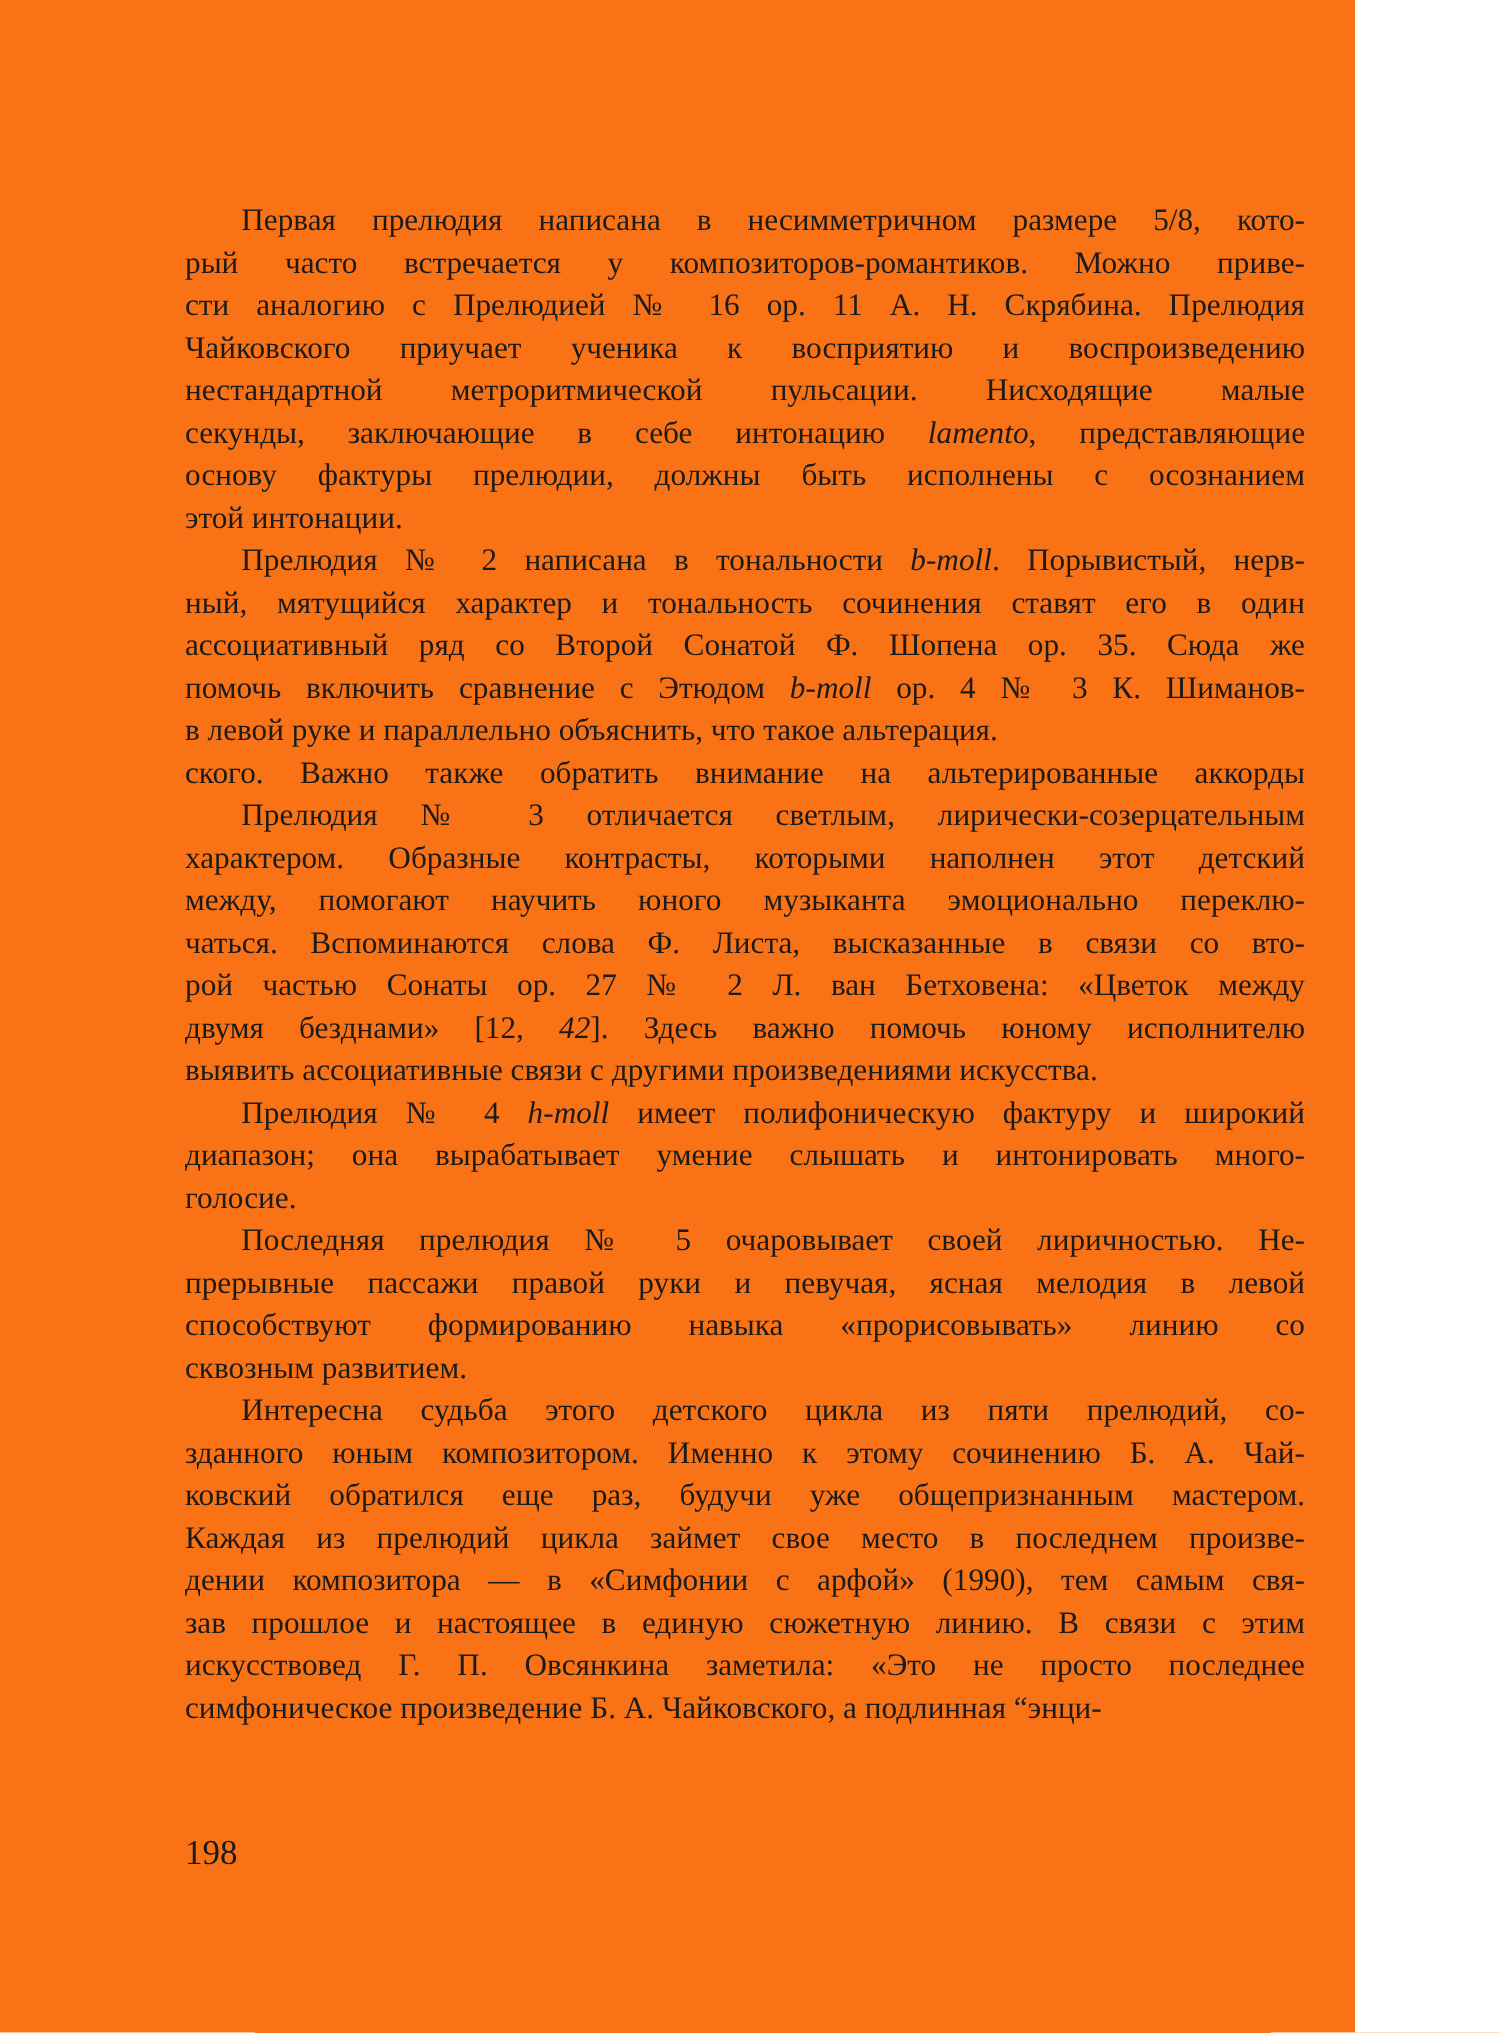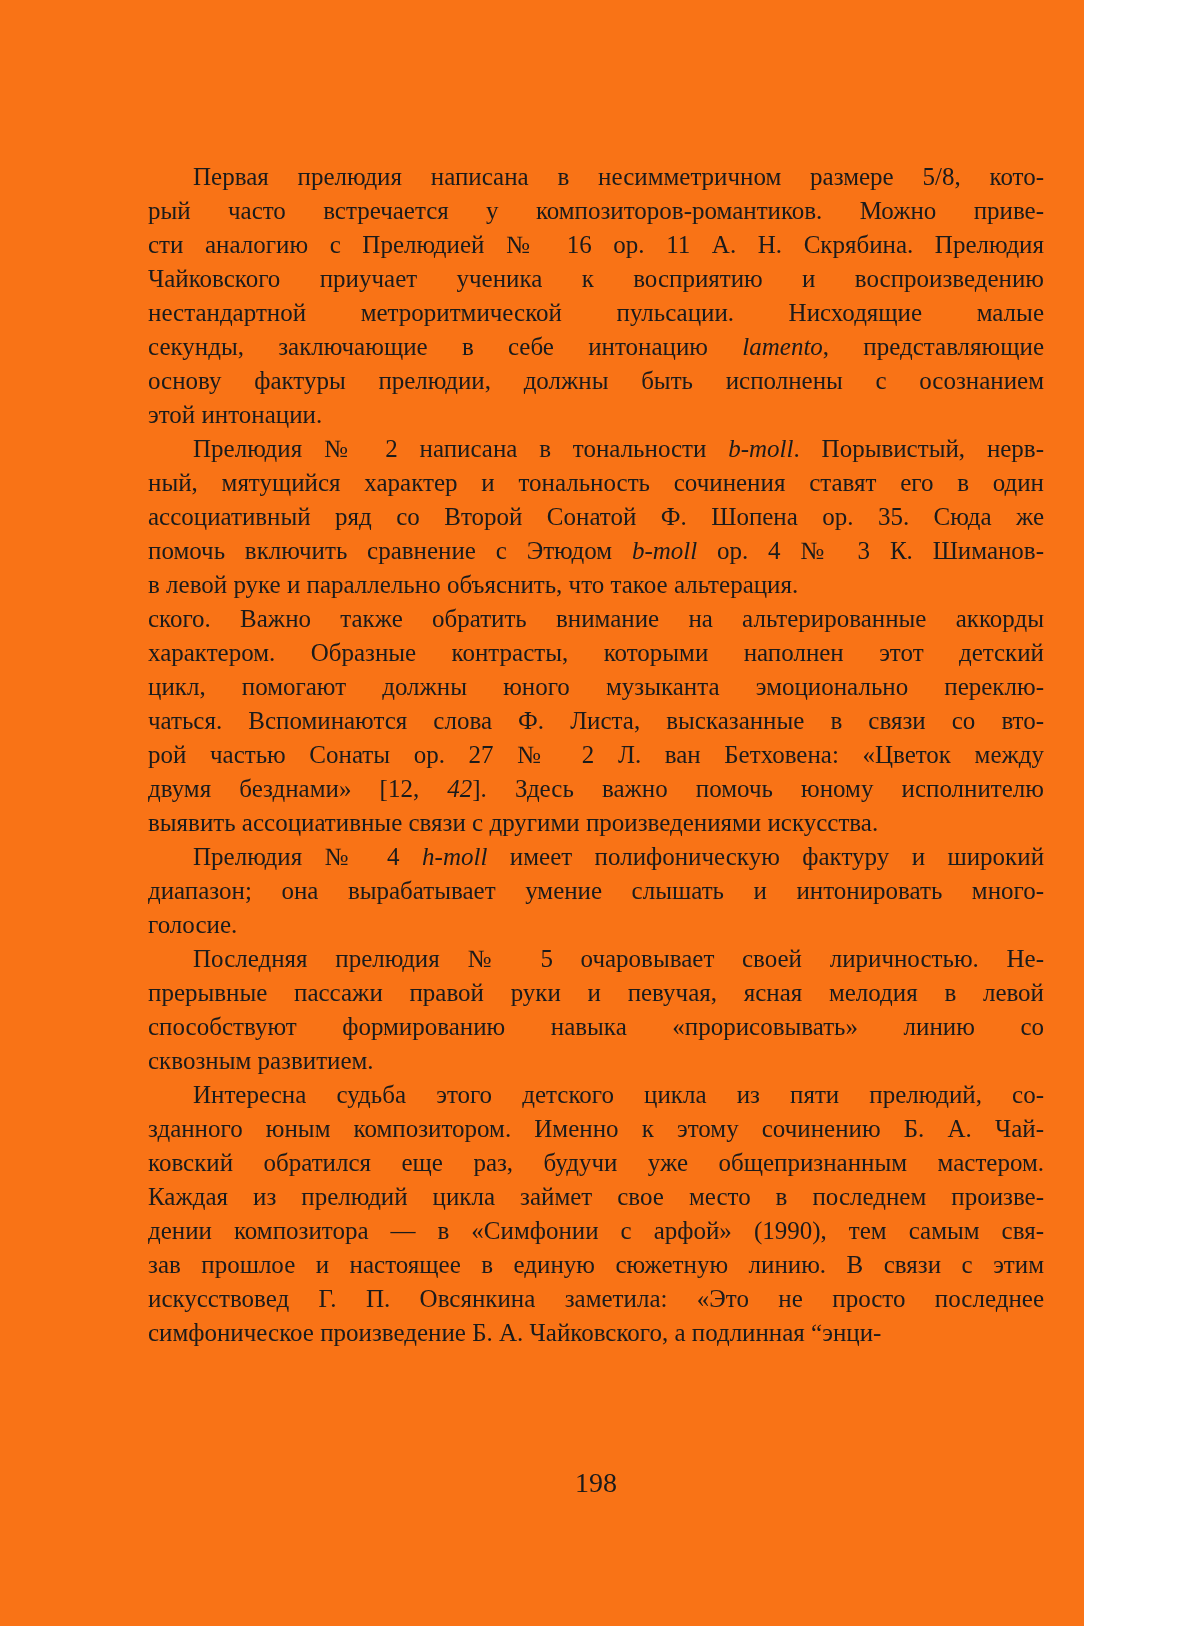--- a/index.html
+++ b/index.html
@@ -29,21 +29,21 @@
     white-space: normal;
   }
   .line.last { text-align-last: left; }
   .line.indent { padding-left: 45px; }
   .it { font-style: italic; }
   .page-number {
     position: absolute;
     left: 148px;
     top: 1466px;
     width: 896px;
-    text-align: center;
+    text-align: left;
     font-size: 28px;
     line-height: 34px;
     color: #1b1b1b;
   }
 </style>
 </head>
 <body>
 
 <div class="page">
   <main class="text-block">
@@ -59,22 +59,23 @@
       </div>
       <div class="para">
         <div class="line indent"><span>Прелюдия № 2 написана в тональности </span><span class="it">b-moll</span><span>. Порывистый, нерв-</span></div>
         <div class="line"><span>ный, мятущийся характер и тональность сочинения ставят его в один</span></div>
         <div class="line"><span>ассоциативный ряд со Второй Сонатой Ф. Шопена ор. 35. Сюда же</span></div>
         <div class="line"><span>помочь включить сравнение с Этюдом </span><span class="it">b-moll</span><span> ор. 4 № 3 К. Шиманов-</span></div>
         <div class="line last"><span>в левой руке и параллельно объяснить, что такое альтерация.</span></div>
         <div class="line"><span>ского. Важно также обратить внимание на альтерированные аккорды</span></div>
       </div>
       <div class="para">
+        <div class="line indent"><span>Прелюдия № 3 отличается светлым, лирически-созерцательным</span></div>
         <div class="line"><span>характером. Образные контрасты, которыми наполнен этот детский</span></div>
-        <div class="line"><span>цикл, помогают должны юного музыканта эмоционально переклю-</span></div>
+        <div class="line"><span>между, помогают научить юного музыканта эмоционально переклю-</span></div>
         <div class="line"><span>чаться. Вспоминаются слова Ф. Листа, высказанные в связи со вто-</span></div>
         <div class="line"><span>рой частью Сонаты ор. 27 № 2 Л. ван Бетховена: «Цветок между</span></div>
         <div class="line"><span>двумя безднами» [12, </span><span class="it">42</span><span>]. Здесь важно помочь юному исполнителю</span></div>
         <div class="line last"><span>выявить ассоциативные связи с другими произведениями искусства.</span></div>
       </div>
       <div class="para">
         <div class="line indent"><span>Прелюдия № 4 </span><span class="it">h-moll</span><span> имеет полифоническую фактуру и широкий</span></div>
         <div class="line"><span>диапазон; она вырабатывает умение слышать и интонировать много-</span></div>
         <div class="line last"><span>голосие.</span></div>
       </div>

